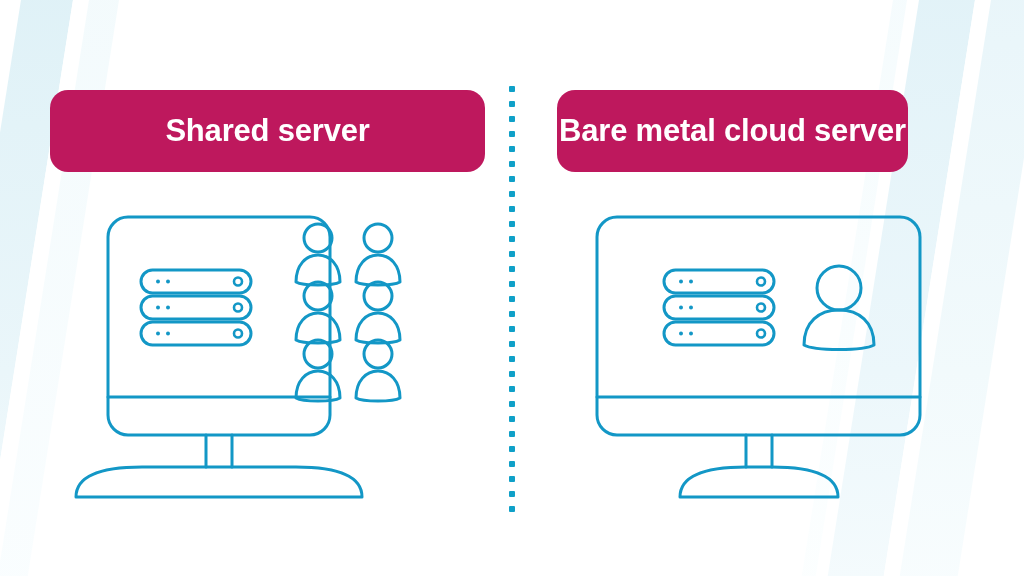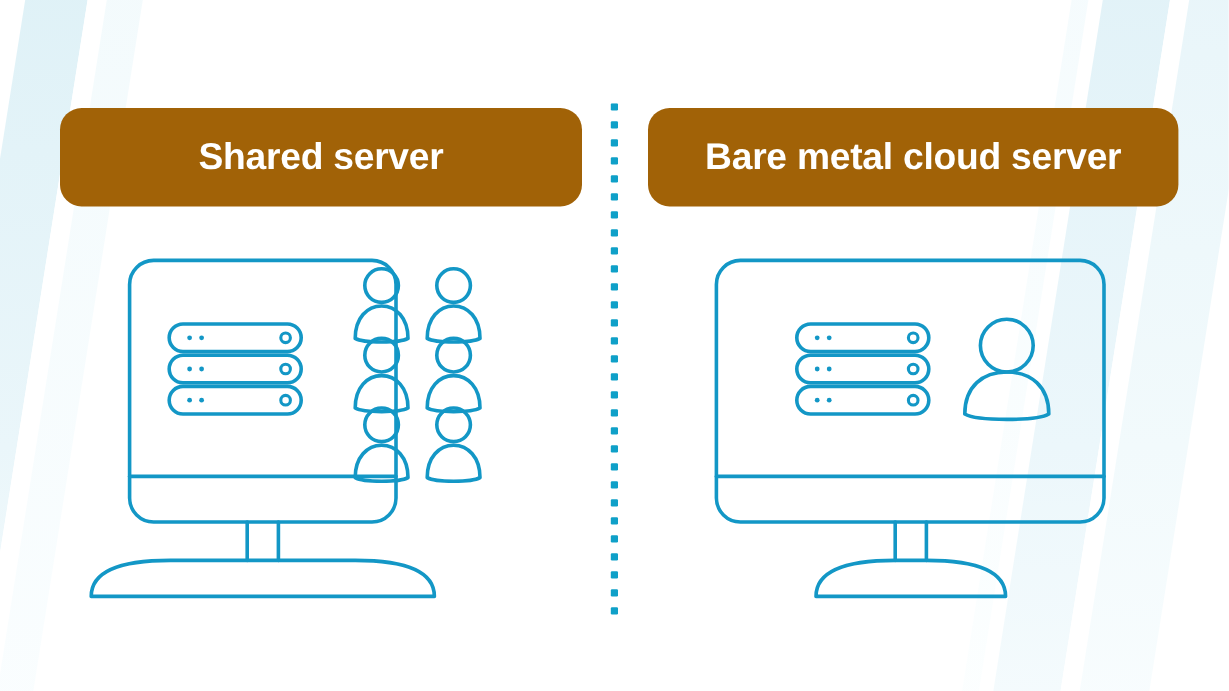--- a/index.html
+++ b/index.html
@@ -56,29 +56,29 @@
   }
   .panel.left  { left: 0; }
   .panel.right { left: 512px; }
 
   
   .title-pill {
     position: absolute;
     top: 90px;
     height: 82px;
     border-radius: 18px;
-    background: #a16207;
+    background: #be185d;
     display: flex;
     align-items: center;
     justify-content: center;
     box-sizing: border-box;
     padding: 0 16px;
   }
   .panel.left  .title-pill { left: 50px;  width: 435px; }
-  .panel.right .title-pill { left: 28px;  width: 442px; }
+  .panel.right .title-pill { left: 45px;  width: 351px; }
 
   .title-text {
     color: #ffffff;
     font-size: 31px;
     font-weight: bold;
     letter-spacing: -0.2px;
     white-space: nowrap;
     font-family: "Liberation Sans", sans-serif;
   }
 

